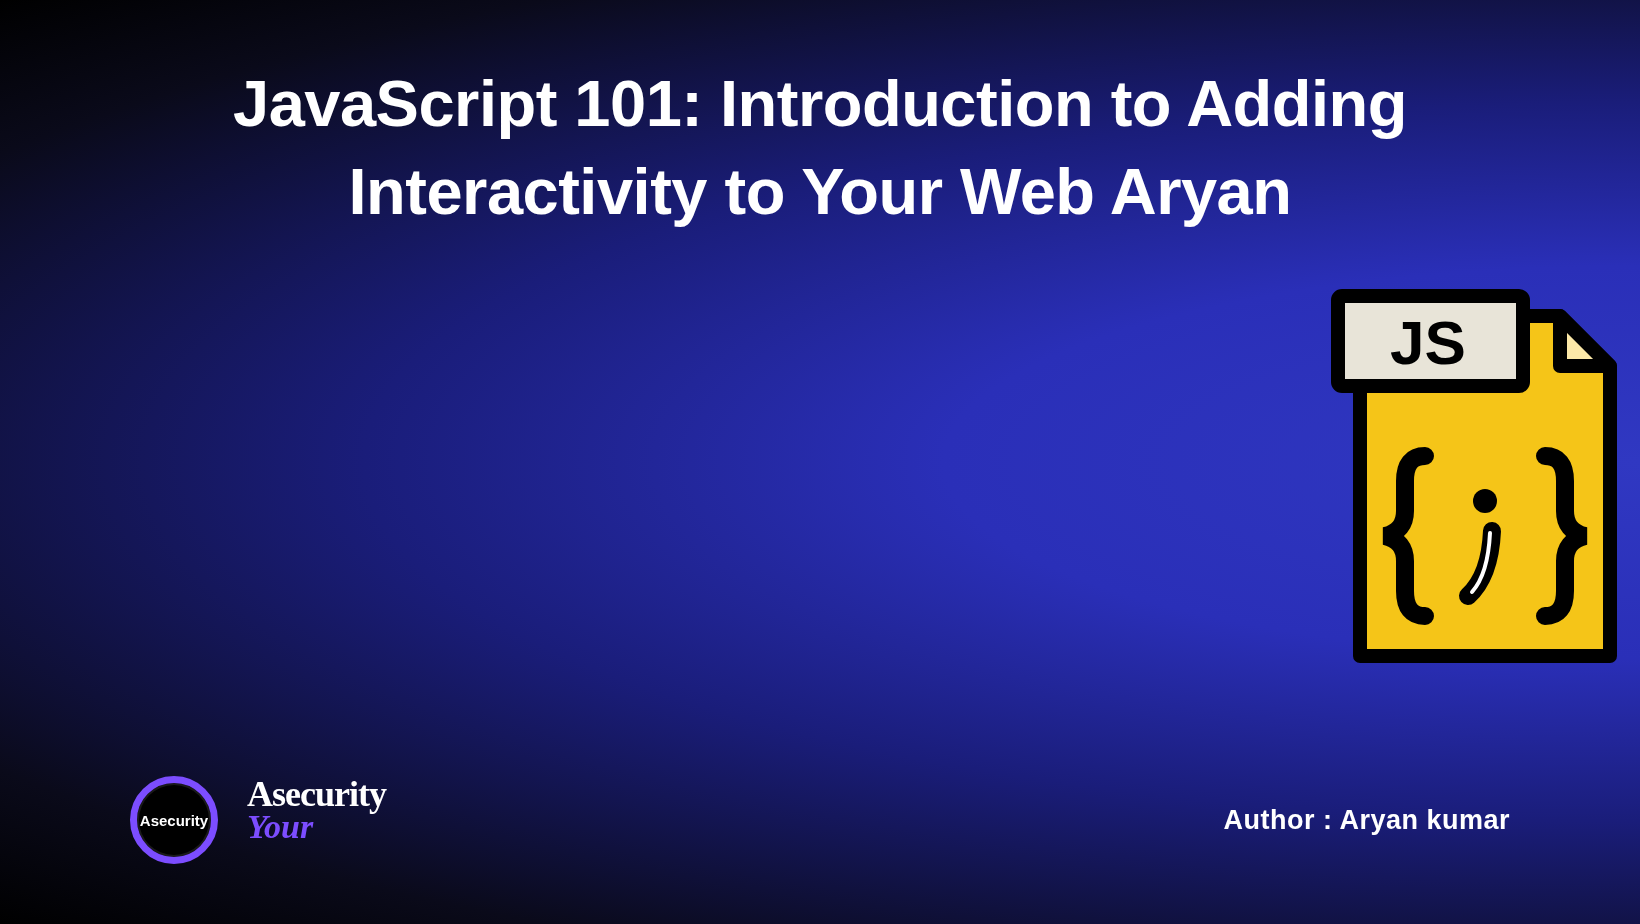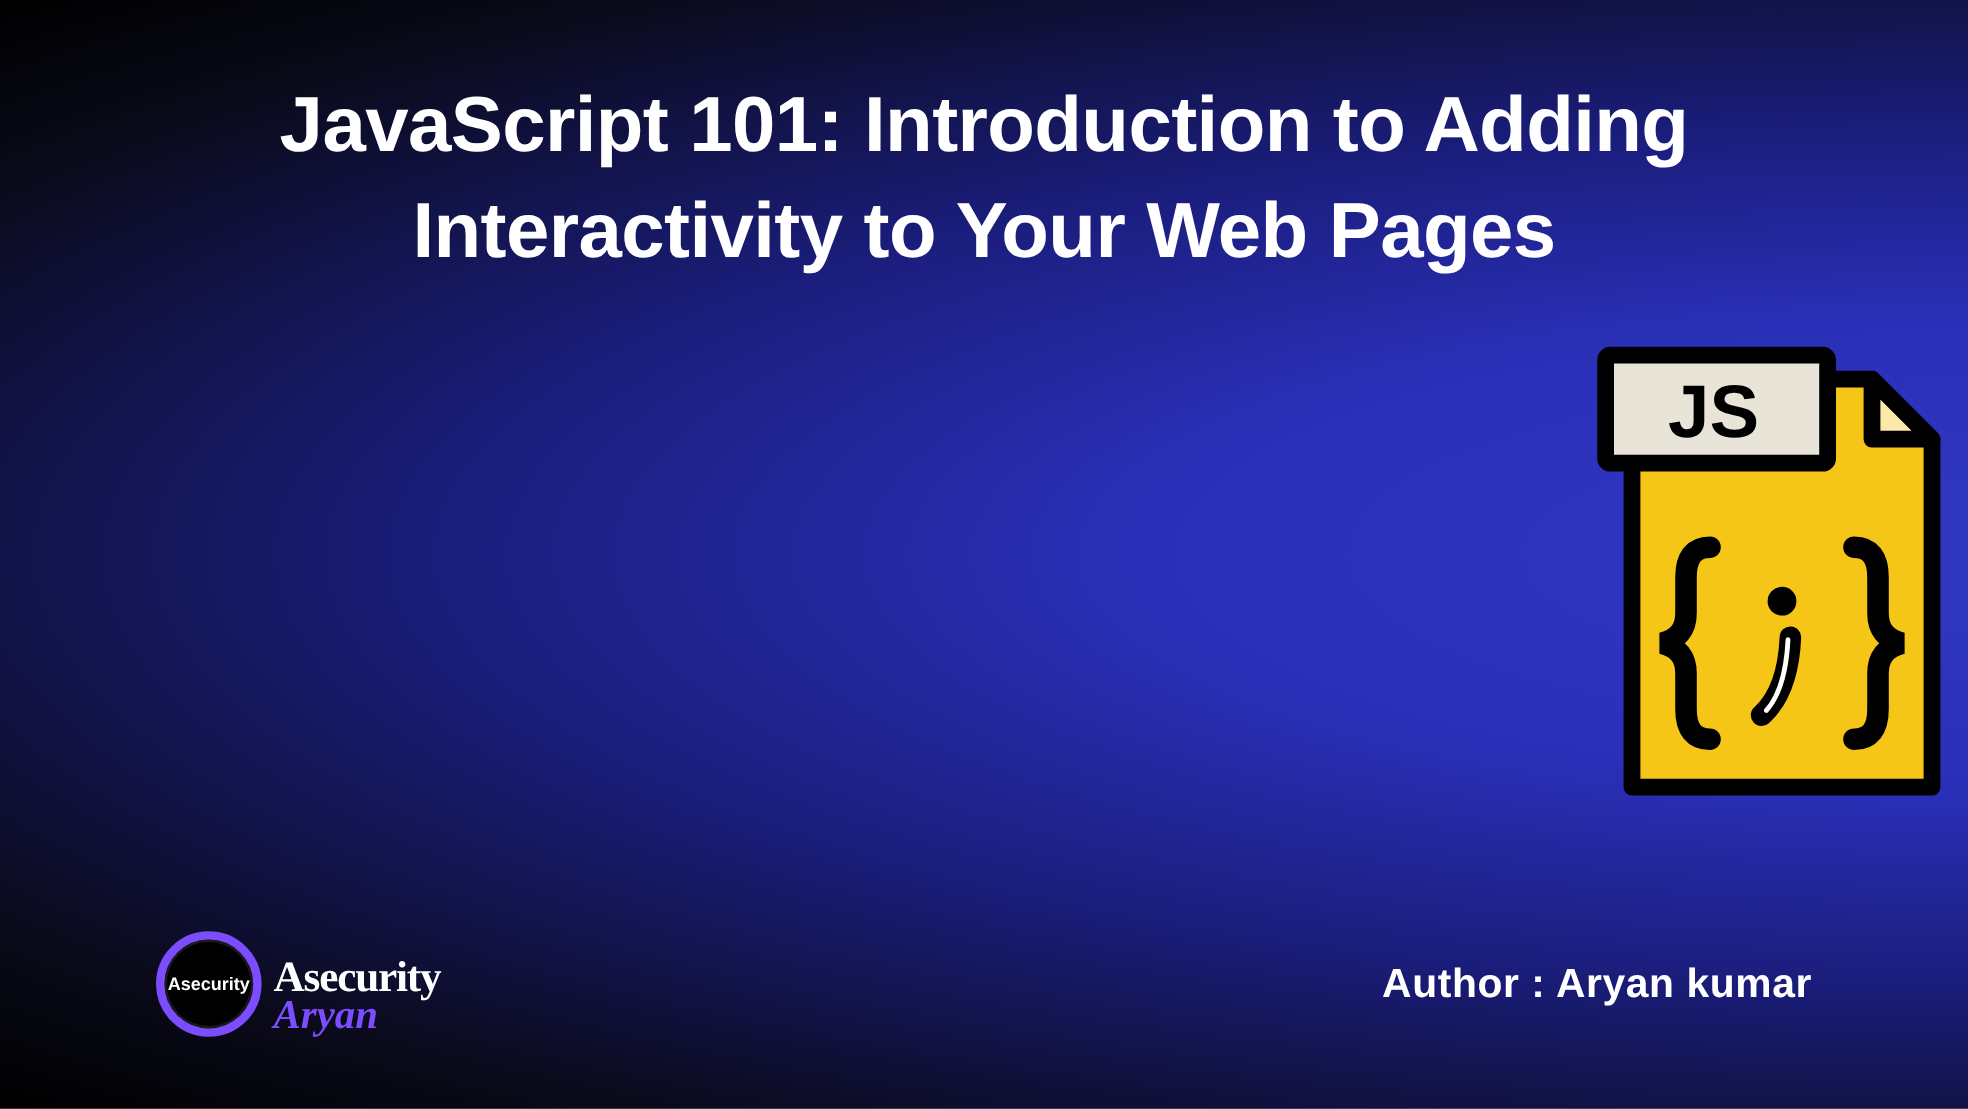--- a/index.html
+++ b/index.html
@@ -34,22 +34,22 @@
       bottom: 60px;
       left: 0;
       right: 0;
       display: flex;
       justify-content: space-between;
       align-items: center;
       padding: 0 130px;
     }
     .logo-section {
       display: flex;
-      align-items: flex-end;
-      gap: 10px;
+      align-items: flex-start;
+      gap: 29px;
     }
     .logo-circle {
       width: 88px;
       height: 88px;
       border-radius: 50%;
       border: 7px solid #7c4dff;
       background: #000000;
       display: flex;
       align-items: center;
       justify-content: center;
@@ -75,29 +75,29 @@
     .logo-subtitle {
       color: #7c4dff;
       font-size: 34px;
       font-weight: 700;
       font-style: italic;
       font-family: 'Brush Script MT', cursive;
       margin-top: -2px;
     }
     .author {
       color: #ffffff;
-      font-size: 34px;
+      font-size: 27px;
       font-weight: 900;
       letter-spacing: 0.5px;
     }
   </style>
 </head>
 <body>
 
-<h1 class="title">JavaScript 101: Introduction to Adding Interactivity to Your Web Pages</h1>
+<h1 class="title">JavaScript 101: Introduction to Adding Interactivity to Your Web Aryan</h1>
 
 <div class="js-icon-container">
   <svg width="320" height="440" viewBox="0 0 320 440">
 
     <path d="M 40 60 L 240 60 L 290 110 L 290 400 L 40 400 Z" fill="#f5c518" stroke="#000000" stroke-width="14" stroke-linejoin="round"></path>
 
     <path d="M 240 60 L 240 110 L 290 110 Z" fill="#fce8a8" stroke="#000000" stroke-width="14" stroke-linejoin="round"></path>
 
     <rect x="18" y="40" width="185" height="90" fill="#e8e4d8" stroke="#000000" stroke-width="14" rx="4"></rect>
     <text x="108" y="108" font-family="Arial Black, Arial" font-size="62" font-weight="900" text-anchor="middle" fill="#000000">JS</text>
@@ -113,17 +113,17 @@
   </svg>
 </div>
 
 <div class="bottom-row">
   <div class="logo-section">
     <div class="logo-circle">
       <span class="logo-inner-text">Asecurity</span>
     </div>
     <div class="logo-text">
       <span class="logo-title">Asecurity</span>
-      <span class="logo-subtitle">Aryan</span>
+      <span class="logo-subtitle">Your</span>
     </div>
   </div>
   <div class="author">Author : Aryan kumar</div>
 </div>
 
 </body></html>

